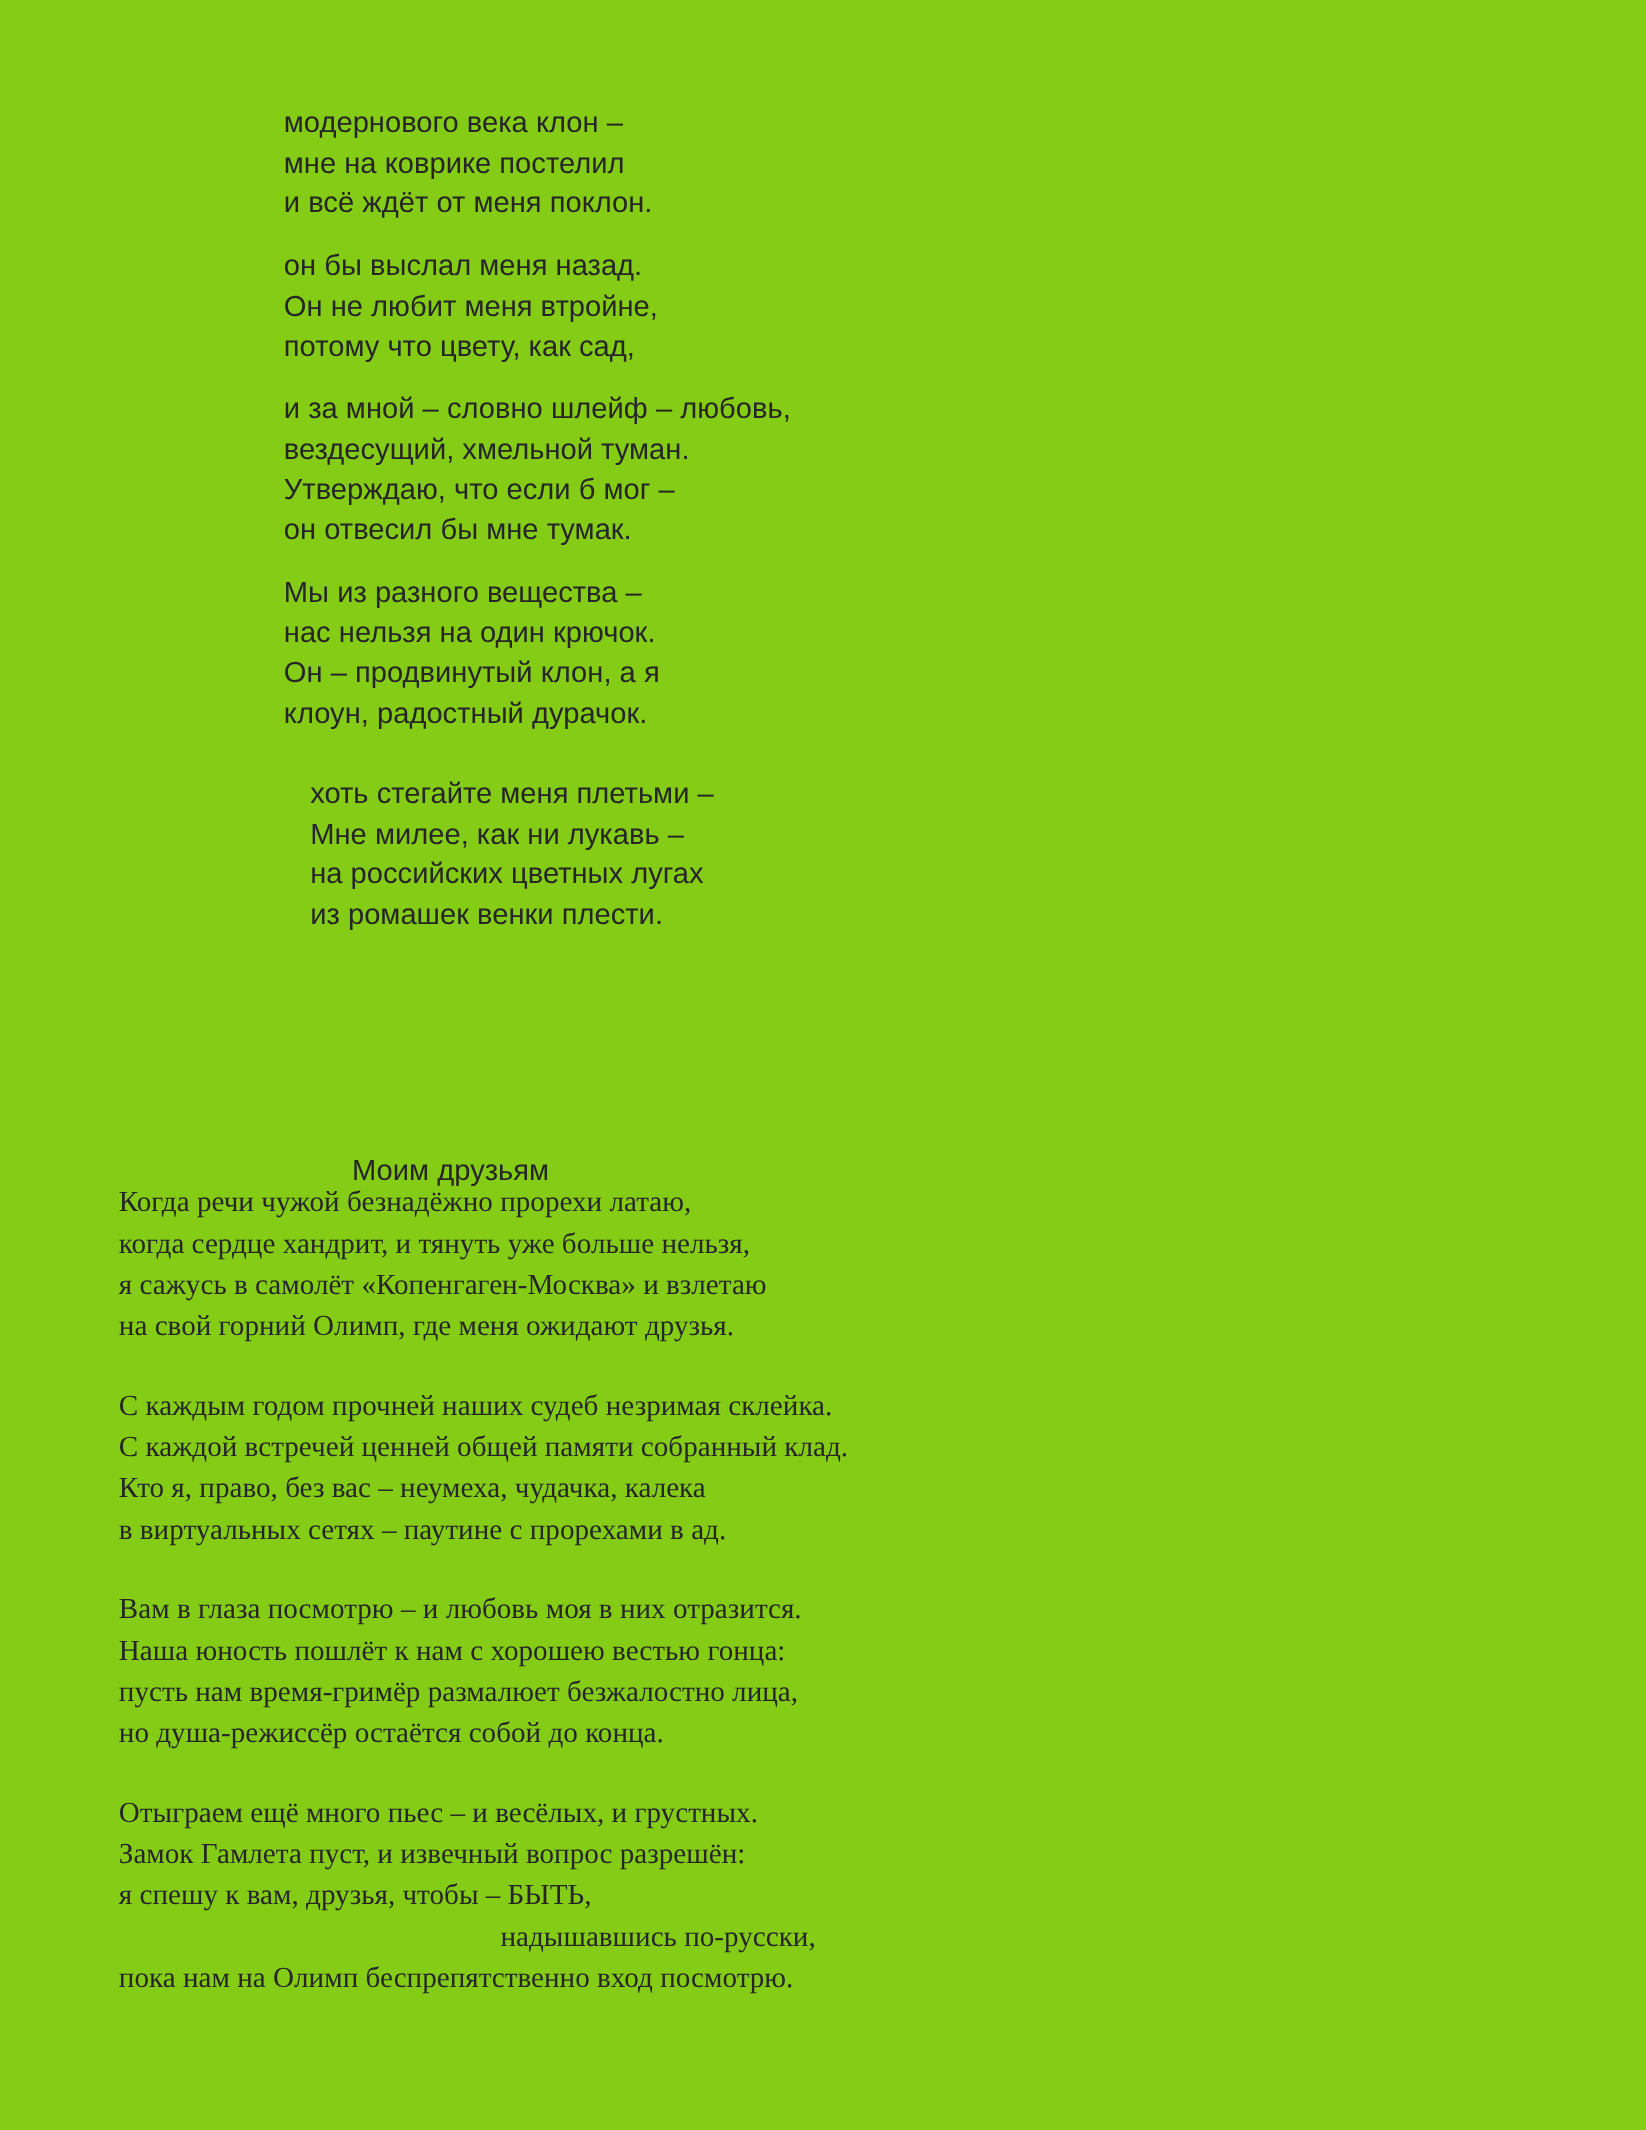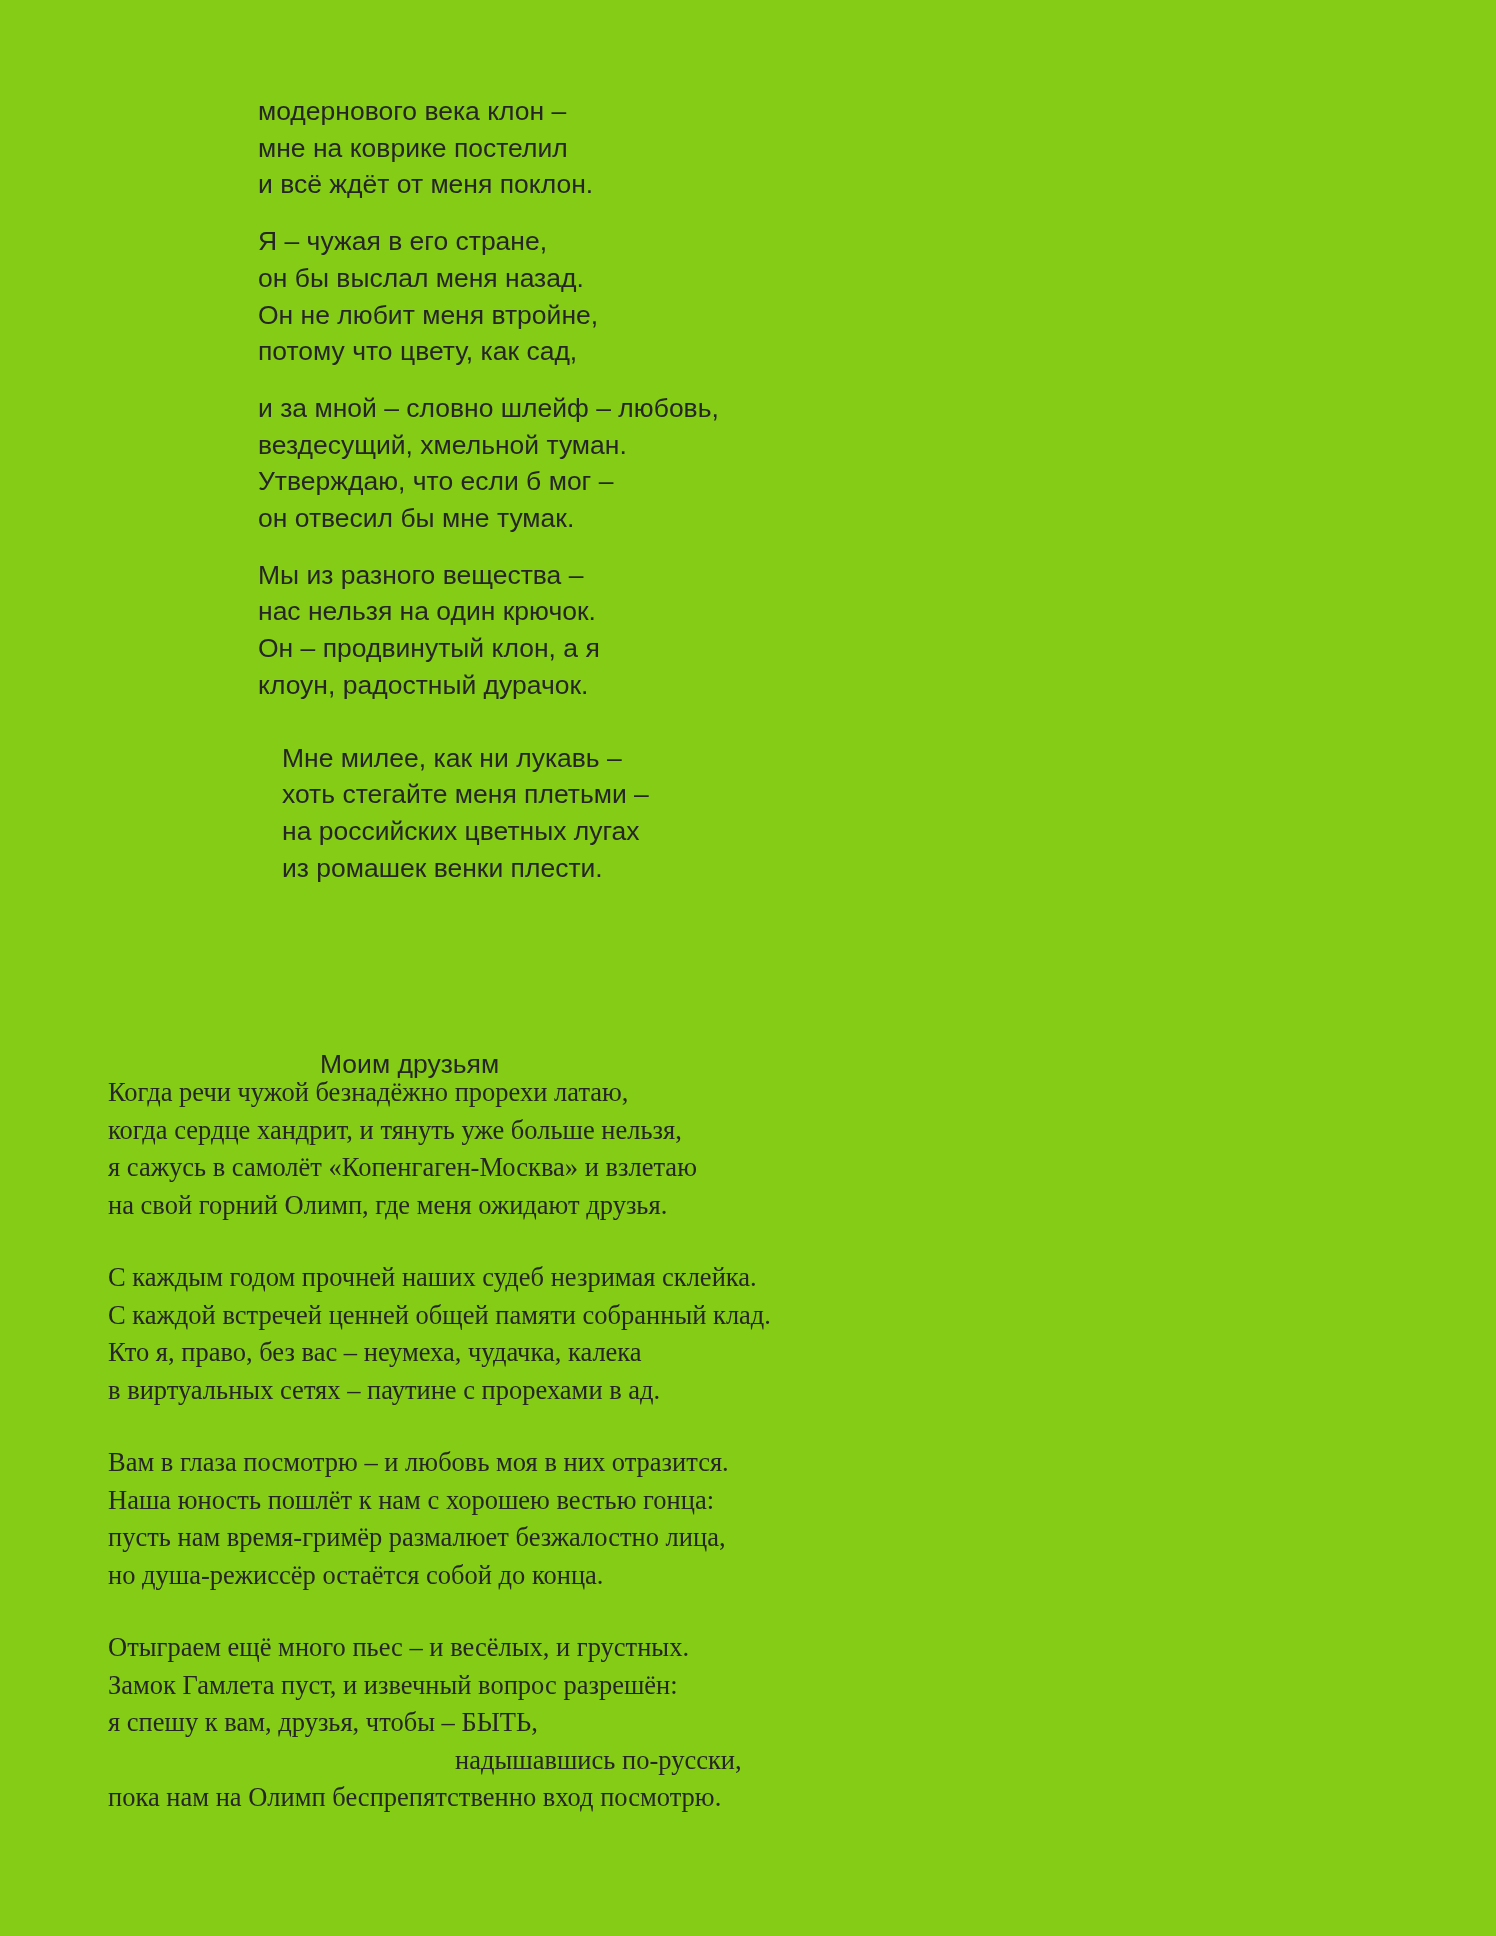--- a/index.html
+++ b/index.html
@@ -63,40 +63,39 @@
 
 <div class="page">
 
   <div id="poem-untitled" class="poem">
       <div class="stanza">
         <div class="line">модернового века клон –</div>
         <div class="line">мне на коврике постелил</div>
         <div class="line">и всё ждёт от меня поклон.</div>
       </div>
       <div class="stanza">
-        <div class="line">Я – чужая в его стране,</div>
         <div class="line">он бы выслал меня назад.</div>
         <div class="line">Он не любит меня втройне,</div>
         <div class="line">потому что цвету, как сад,</div>
       </div>
       <div class="stanza">
         <div class="line">и за мной – словно шлейф – любовь,</div>
         <div class="line">вездесущий, хмельной туман.</div>
         <div class="line">Утверждаю, что если б мог –</div>
         <div class="line">он отвесил бы мне тумак.</div>
       </div>
       <div class="stanza">
         <div class="line">Мы из разного вещества –</div>
         <div class="line">нас нельзя на один крючок.</div>
         <div class="line">Он – продвинутый клон, а я</div>
         <div class="line">клоун, радостный дурачок.</div>
       </div>
       <div class="stanza indented">
+        <div class="line">хоть стегайте меня плетьми –</div>
         <div class="line">Мне милее, как ни лукавь –</div>
-        <div class="line">хоть стегайте меня плетьми –</div>
         <div class="line">на российских цветных лугах</div>
         <div class="line">из ромашек венки плести.</div>
       </div>
     </div>
 
   <div id="poem-friends-title">Моим друзьям</div>
 
   <div id="poem-friends" class="poem">
       <div class="stanza">
         <div class="line">Когда речи чужой безнадёжно прорехи латаю,</div>

